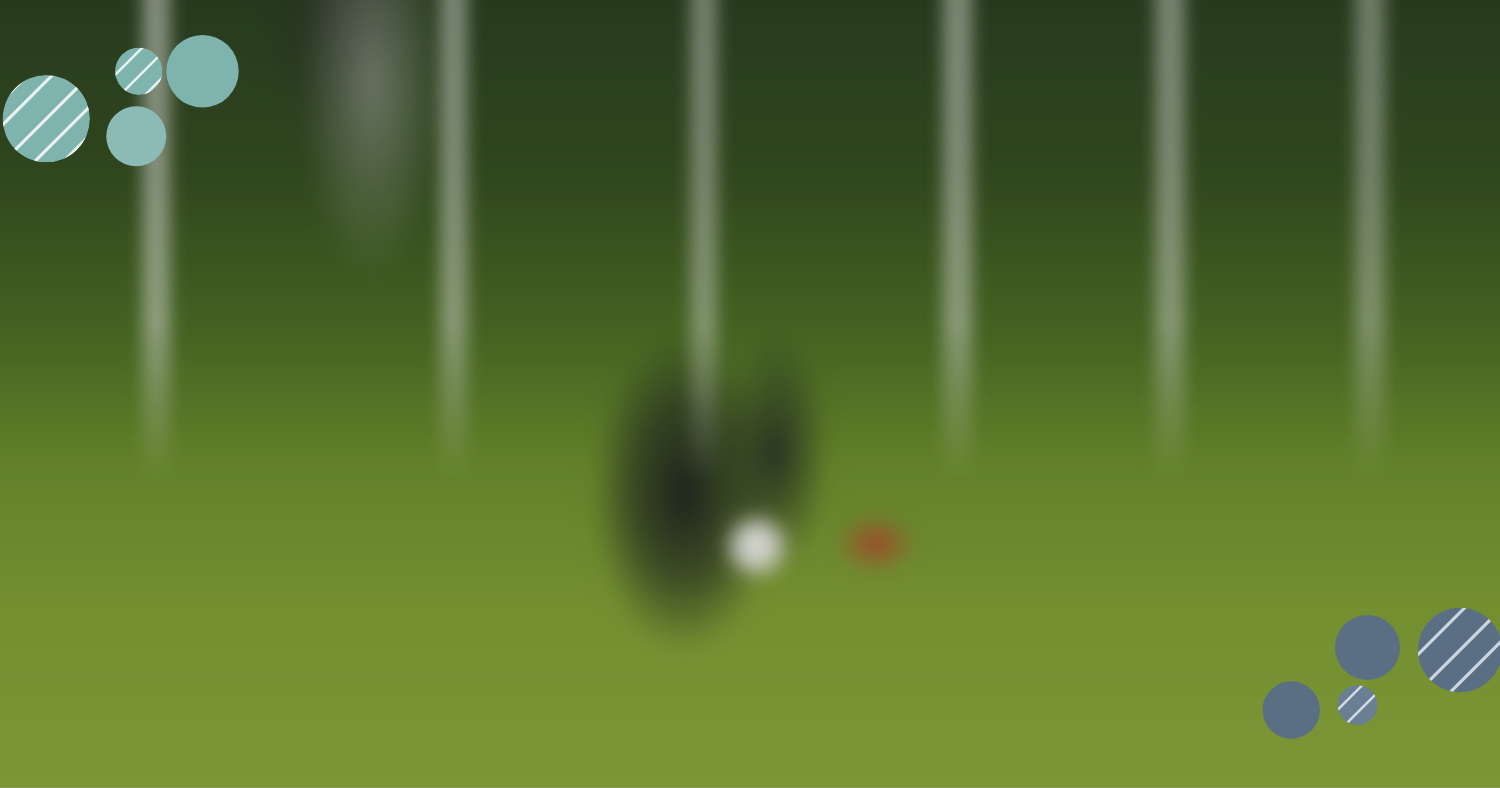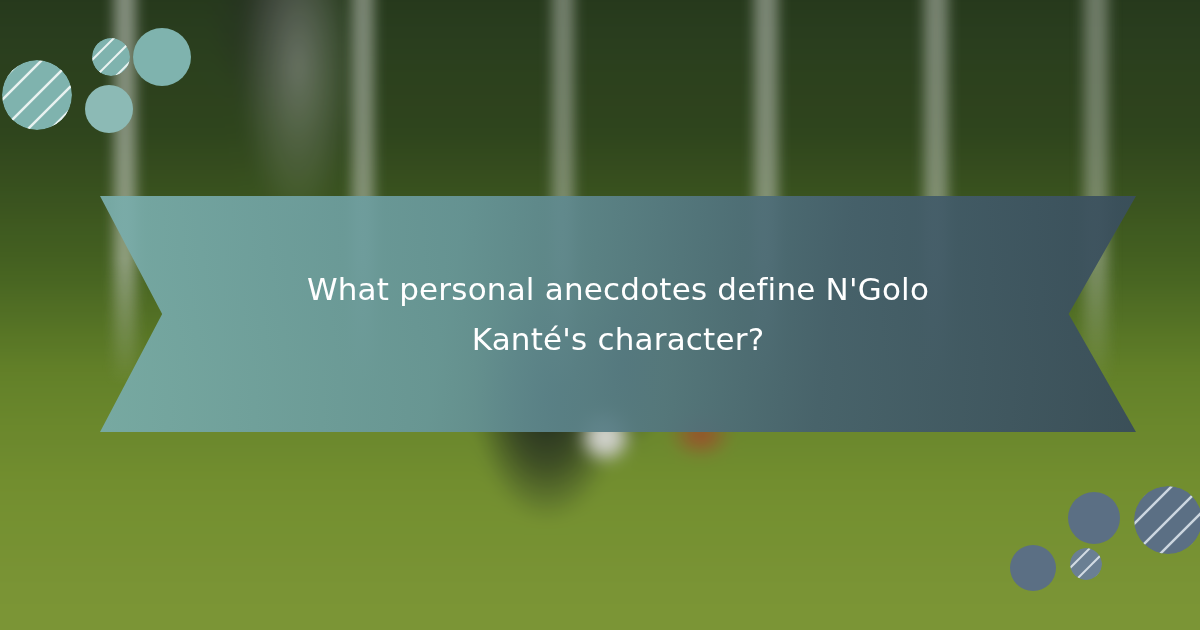--- a/index.html
+++ b/index.html
@@ -192,17 +192,14 @@
         <g stroke="#d3dce4" stroke-width="2">
           <line x1="-10" y1="16" x2="22" y2="-16"></line>
           <line x1="-10" y1="30" x2="34" y2="-14"></line>
           <line x1="-2" y1="40" x2="42" y2="-4"></line>
           <line x1="10" y1="46" x2="48" y2="8"></line>
         </g>
       </g>
     </svg>
   </div>
 
-  <div class="banner">
-    <div class="banner-title">What personal anecdotes define N'Golo Kanté's character?</div>
-  </div>
 
 </div>
 
 </body></html>

